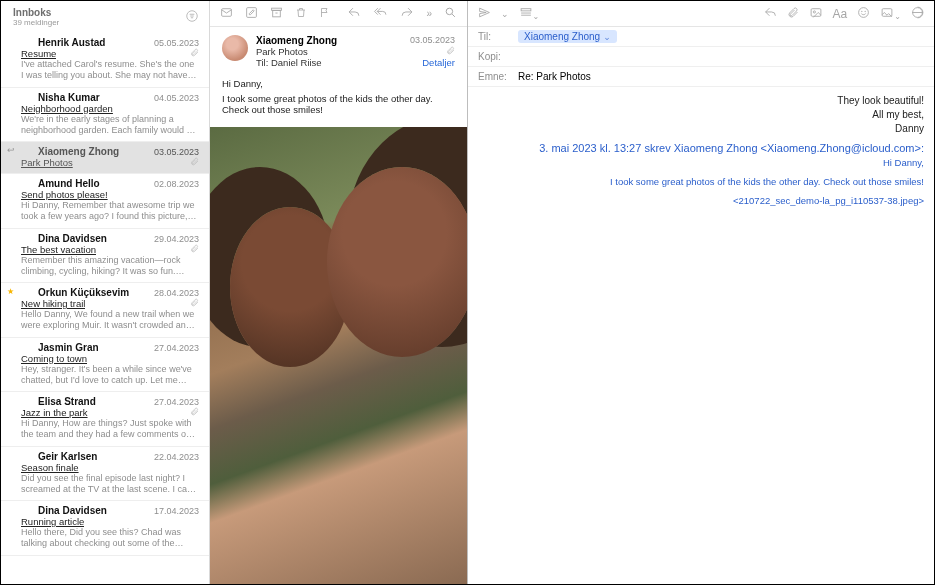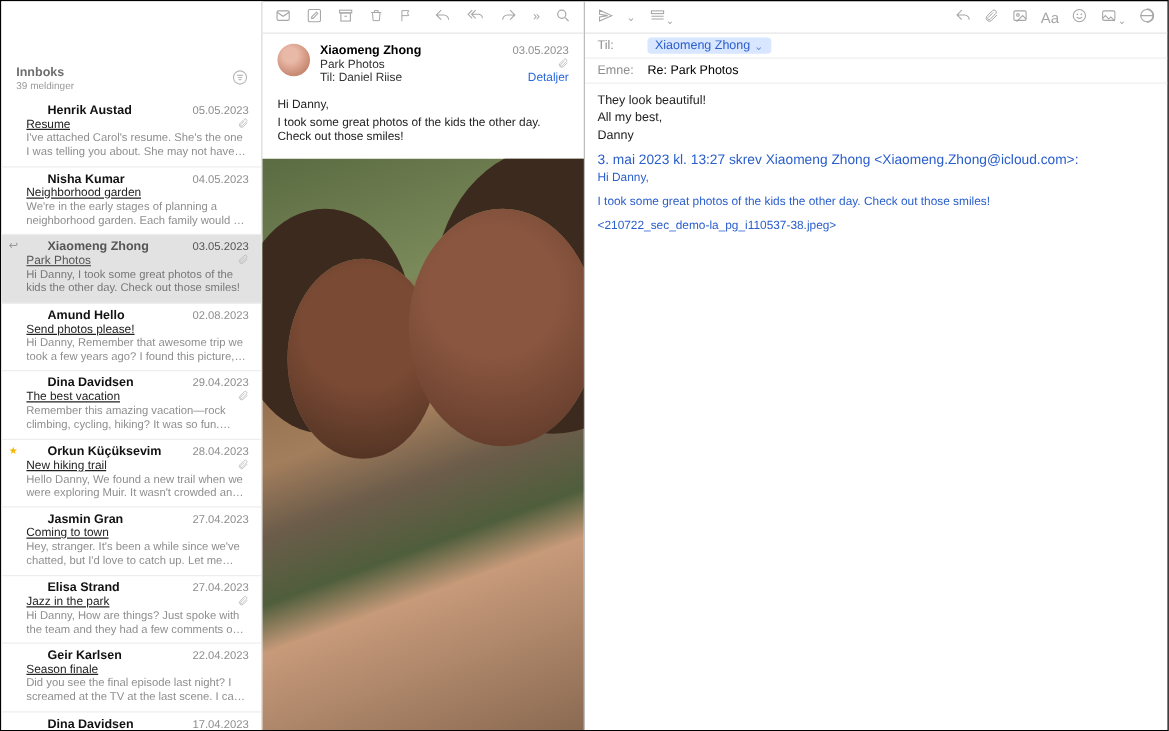--- a/index.html
+++ b/index.html
@@ -1,21 +1,21 @@
 <!DOCTYPE html>
 <html><head>
 <meta charset="utf-8">
 <style>
 * { margin: 0; padding: 0; box-sizing: border-box; }
 body { font-family: -apple-system, "Helvetica Neue", Arial, sans-serif; font-size: 10px; background: #fff; width: 935px; height: 585px; overflow: hidden; border: 1px solid #000; }
 .app { display: flex; height: 100%; }
 
 
 .sidebar { width: 209px; border-right: 1px solid #d9d9d9; display: flex; flex-direction: column; background: #fff; }
-.sidebar-head { padding: 6px 10px 6px 12px; display: flex; justify-content: space-between; align-items: center; margin-top: 46px; }
+.sidebar-head { padding: 6px 10px 6px 12px; display: flex; justify-content: space-between; align-items: center; }
 .sidebar-head .titles { display: flex; flex-direction: column; }
 .sidebar-head .title { font-weight: 600; font-size: 10px; color: #6e6e6e; }
 .sidebar-head .count { font-size: 8px; color: #9a9a9a; text-align: right; }
 .sidebar-head .icon { color: #b8b8b8; }
 .msg-list { flex: 1; overflow: hidden; }
 .msg { padding: 4px 10px 5px 20px; border-bottom: 1px solid #eee; position: relative; cursor: pointer; }
 .msg .row1 { display: flex; justify-content: space-between; align-items: baseline; padding-left: 17px; }
 .msg .sender { font-weight: 600; font-size: 10px; color: #111; white-space: nowrap; overflow: hidden; text-overflow: ellipsis; }
 .msg .date { font-size: 9px; color: #8e8e8e; flex-shrink: 0; margin-left: 6px; }
 .msg .row2 { display: flex; justify-content: space-between; align-items: center; }
@@ -53,21 +53,21 @@
 
 .compose { flex: 1; display: flex; flex-direction: column; }
 .compose-toolbar { height: 26px; border-bottom: 1px solid #e5e5e5; display: flex; align-items: center; justify-content: space-between; padding: 0 10px; color: #a6a6a6; }
 .compose-toolbar .group { display: flex; gap: 10px; align-items: center; }
 .compose-toolbar .ic { font-size: 12px; cursor: pointer; }
 .field-row { display: flex; align-items: center; padding: 3px 10px; border-bottom: 1px solid #efefef; font-size: 10px; gap: 6px; min-height: 20px; }
 .field-row .label { color: #8e8e8e; min-width: 34px; }
 .token { background: #d8e6ff; color: #2a5ecb; border-radius: 3px; padding: 1px 6px; font-size: 10px; display: inline-flex; align-items: center; gap: 3px; }
 .token::after { content: "⌄"; font-size: 9px; opacity: .7; }
 .compose-body { padding: 8px 10px; font-size: 10px; color: #222; }
-.compose-body p { margin-bottom: 3px; }
+.compose-body p { margin-bottom: 3px; text-align: right; }
 .quote-meta { color: #2a5ecb; font-size: 11px; margin: 8px 0 2px; }
 .quote { border-left: 0; padding: 0; margin-top: 2px; }
 .quote p { color: #2a5ecb; font-size: 9.5px; margin-bottom: 8px; }
 </style>
 </head>
 <body>
 <div class="app">
 
   <div class="sidebar">
     <div class="sidebar-head">
@@ -112,21 +112,20 @@
           <div class="row1">
             <span class="sender">Xiaomeng Zhong</span>
             <span class="date">03.05.2023</span>
           </div>
           <div class="row2">
             <span class="subject">Park Photos</span>
             <span class="attach"><svg width="9" height="9" viewBox="0 0 24 24" fill="none" stroke="currentColor" stroke-width="1.8">
                 <path d="M21 11l-9 9a5 5 0 01-7-7l9-9a3.5 3.5 0 015 5l-9 9a2 2 0 01-3-3l8-8"></path>
               </svg></span>
           </div>
-          <div class="preview">Hi Danny, I took some great photos of the kids the other day. Check out those smiles!</div>
         </div>
         <div class="msg">
           <div class="row1">
             <span class="sender">Amund Hello</span>
             <span class="date">02.08.2023</span>
           </div>
           <div class="row2">
             <span class="subject">Send photos please!</span>
           </div>
           <div class="preview">Hi Danny, Remember that awesome trip we took a few years ago? I found this picture, and thought about all your fun road tri…</div>
@@ -308,20 +307,23 @@
         <span class="ic"><svg width="13" height="13" viewBox="0 0 24 24" fill="none" stroke="currentColor" stroke-width="1.6">
               <circle cx="12" cy="12" r="9"></circle>
               <path d="M12 2a10 10 0 010 20"></path>
               <path d="M2 12h20"></path>
             </svg></span>
       </div>
     </div>
     <div class="field-row">
       <span class="label">Til:</span>
       <span class="token">Xiaomeng Zhong</span>
+    </div>
+    <div class="field-row">
+      <span class="label">Kopi:</span>
     </div>
     <div class="field-row">
       <span class="label">Emne:</span>
       <span>Re: Park Photos</span>
     </div>
     <div class="compose-body">
       <p>They look beautiful!</p>
       <p>All my best,</p>
       <p>Danny</p>
       <p class="quote-meta">3. mai 2023 kl. 13:27 skrev Xiaomeng Zhong &lt;Xiaomeng.Zhong@icloud.com&gt;:</p>

